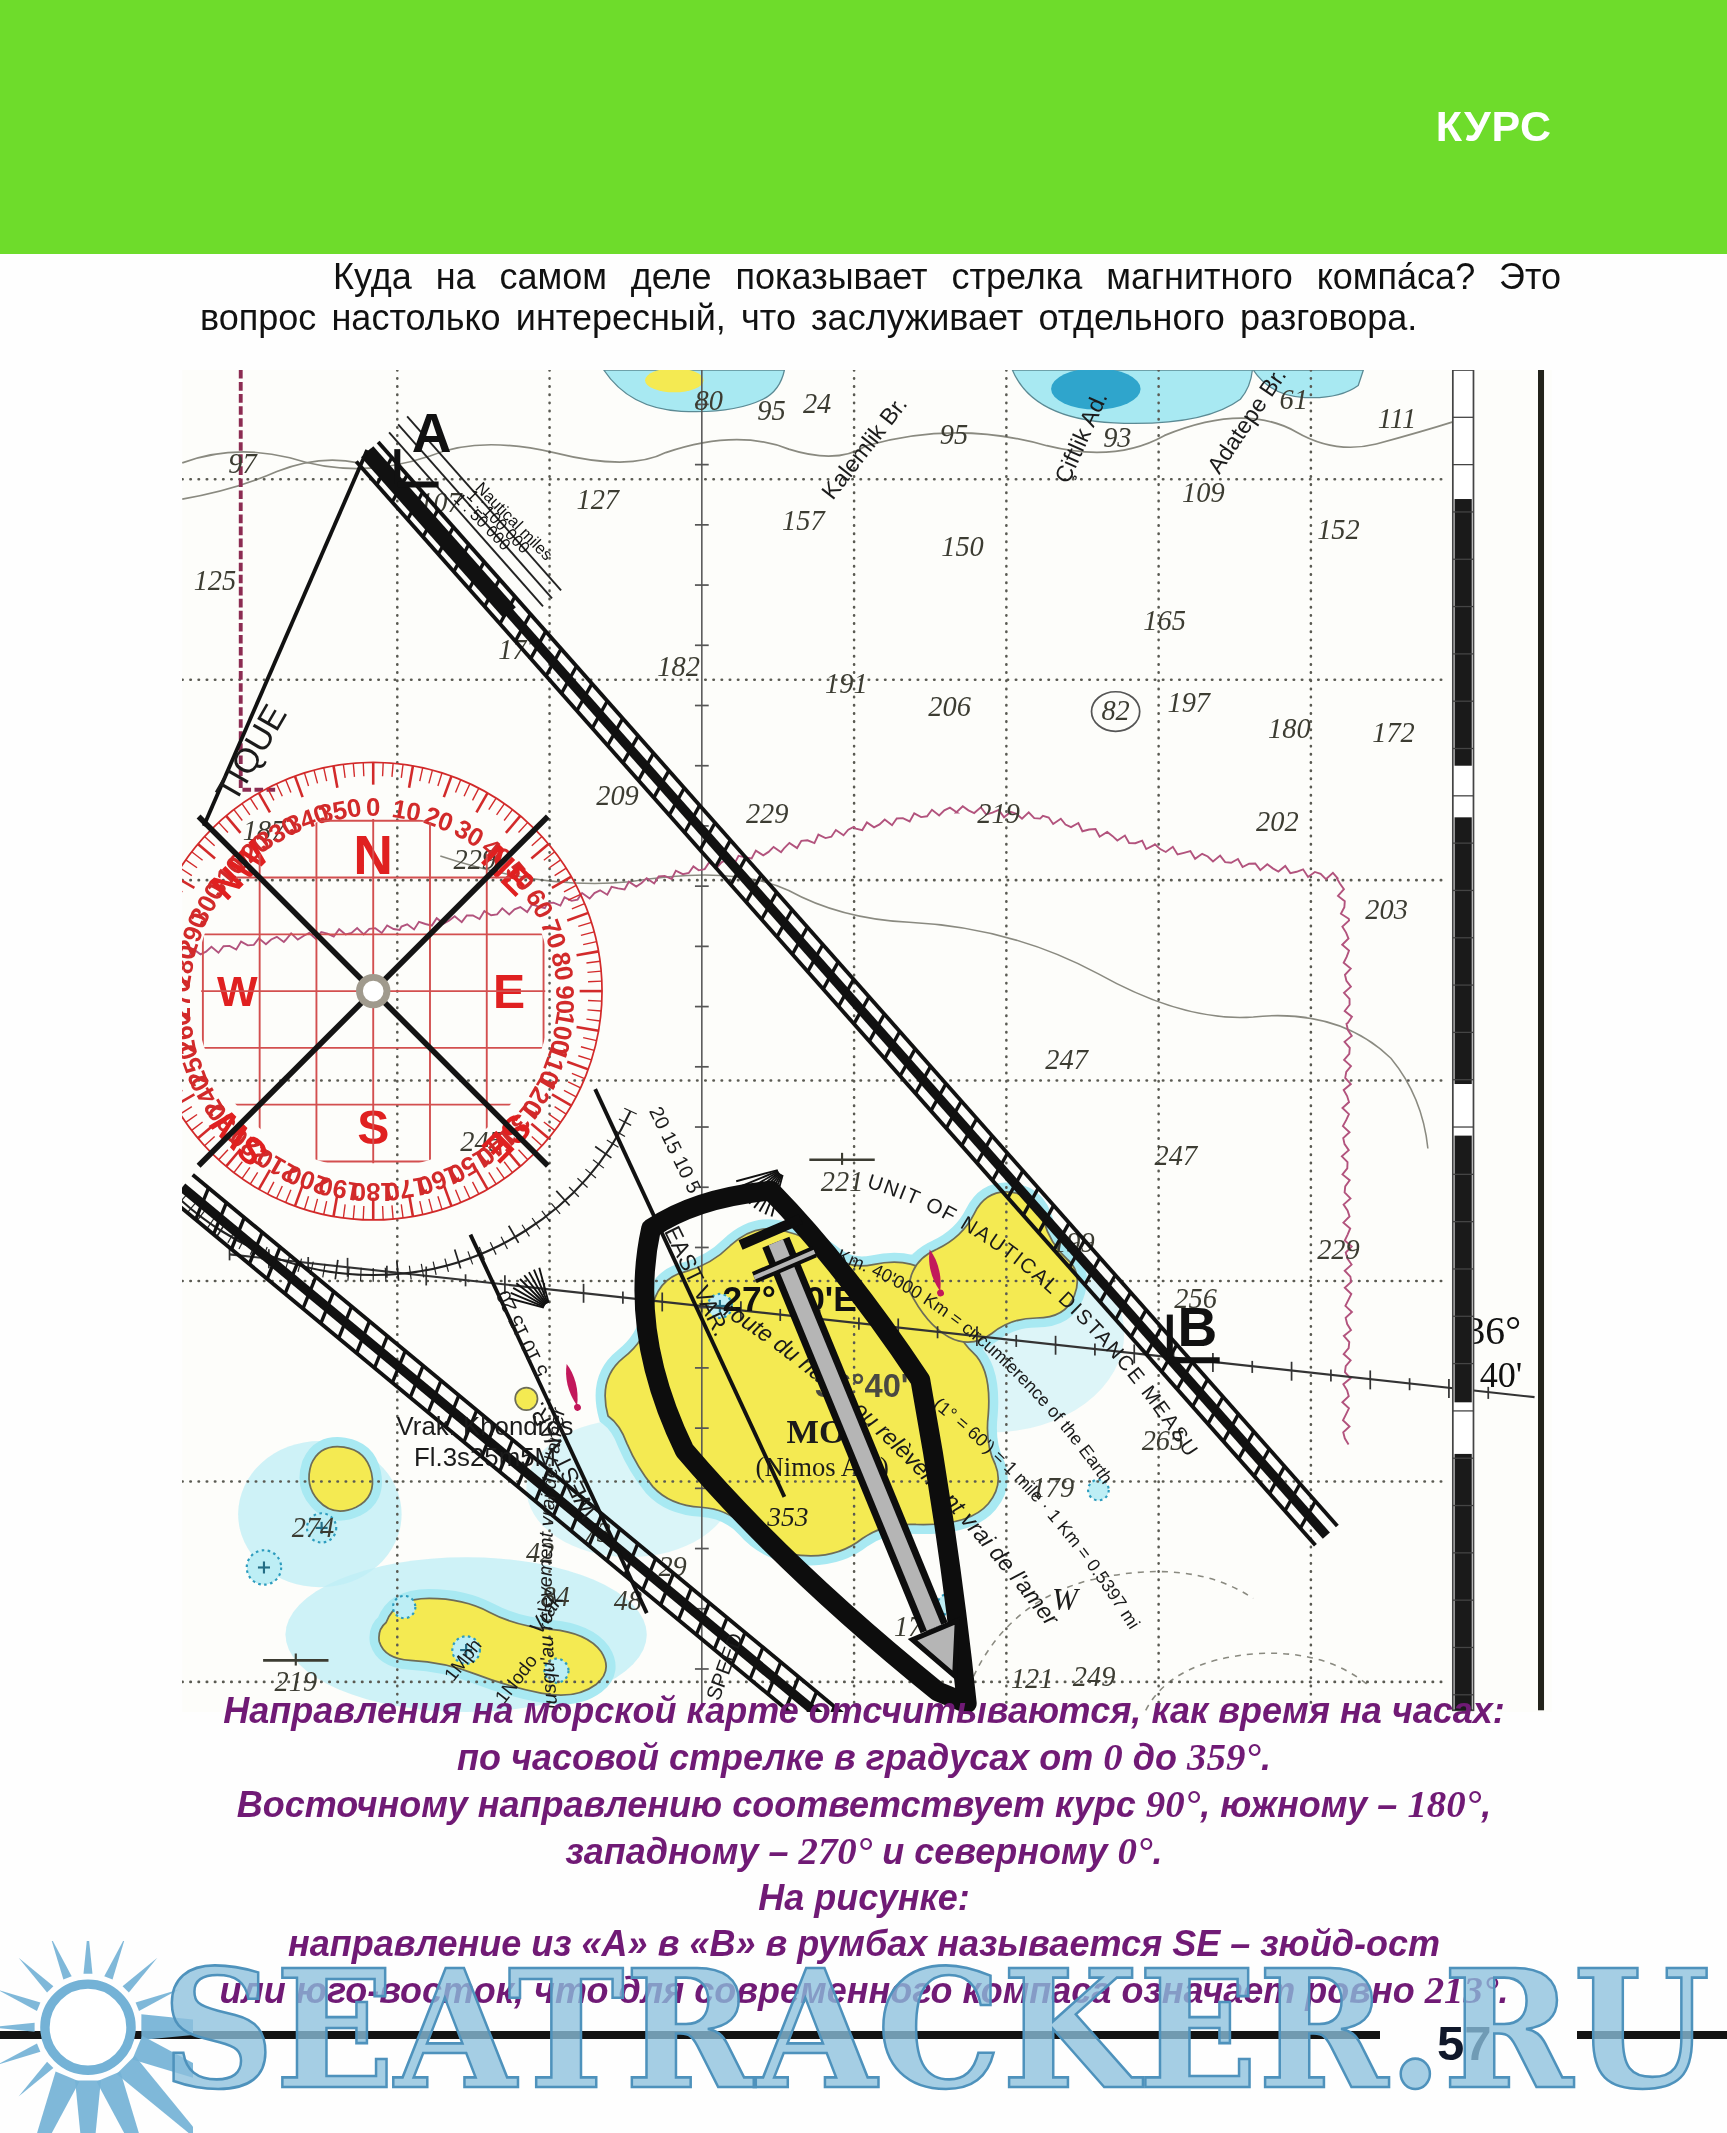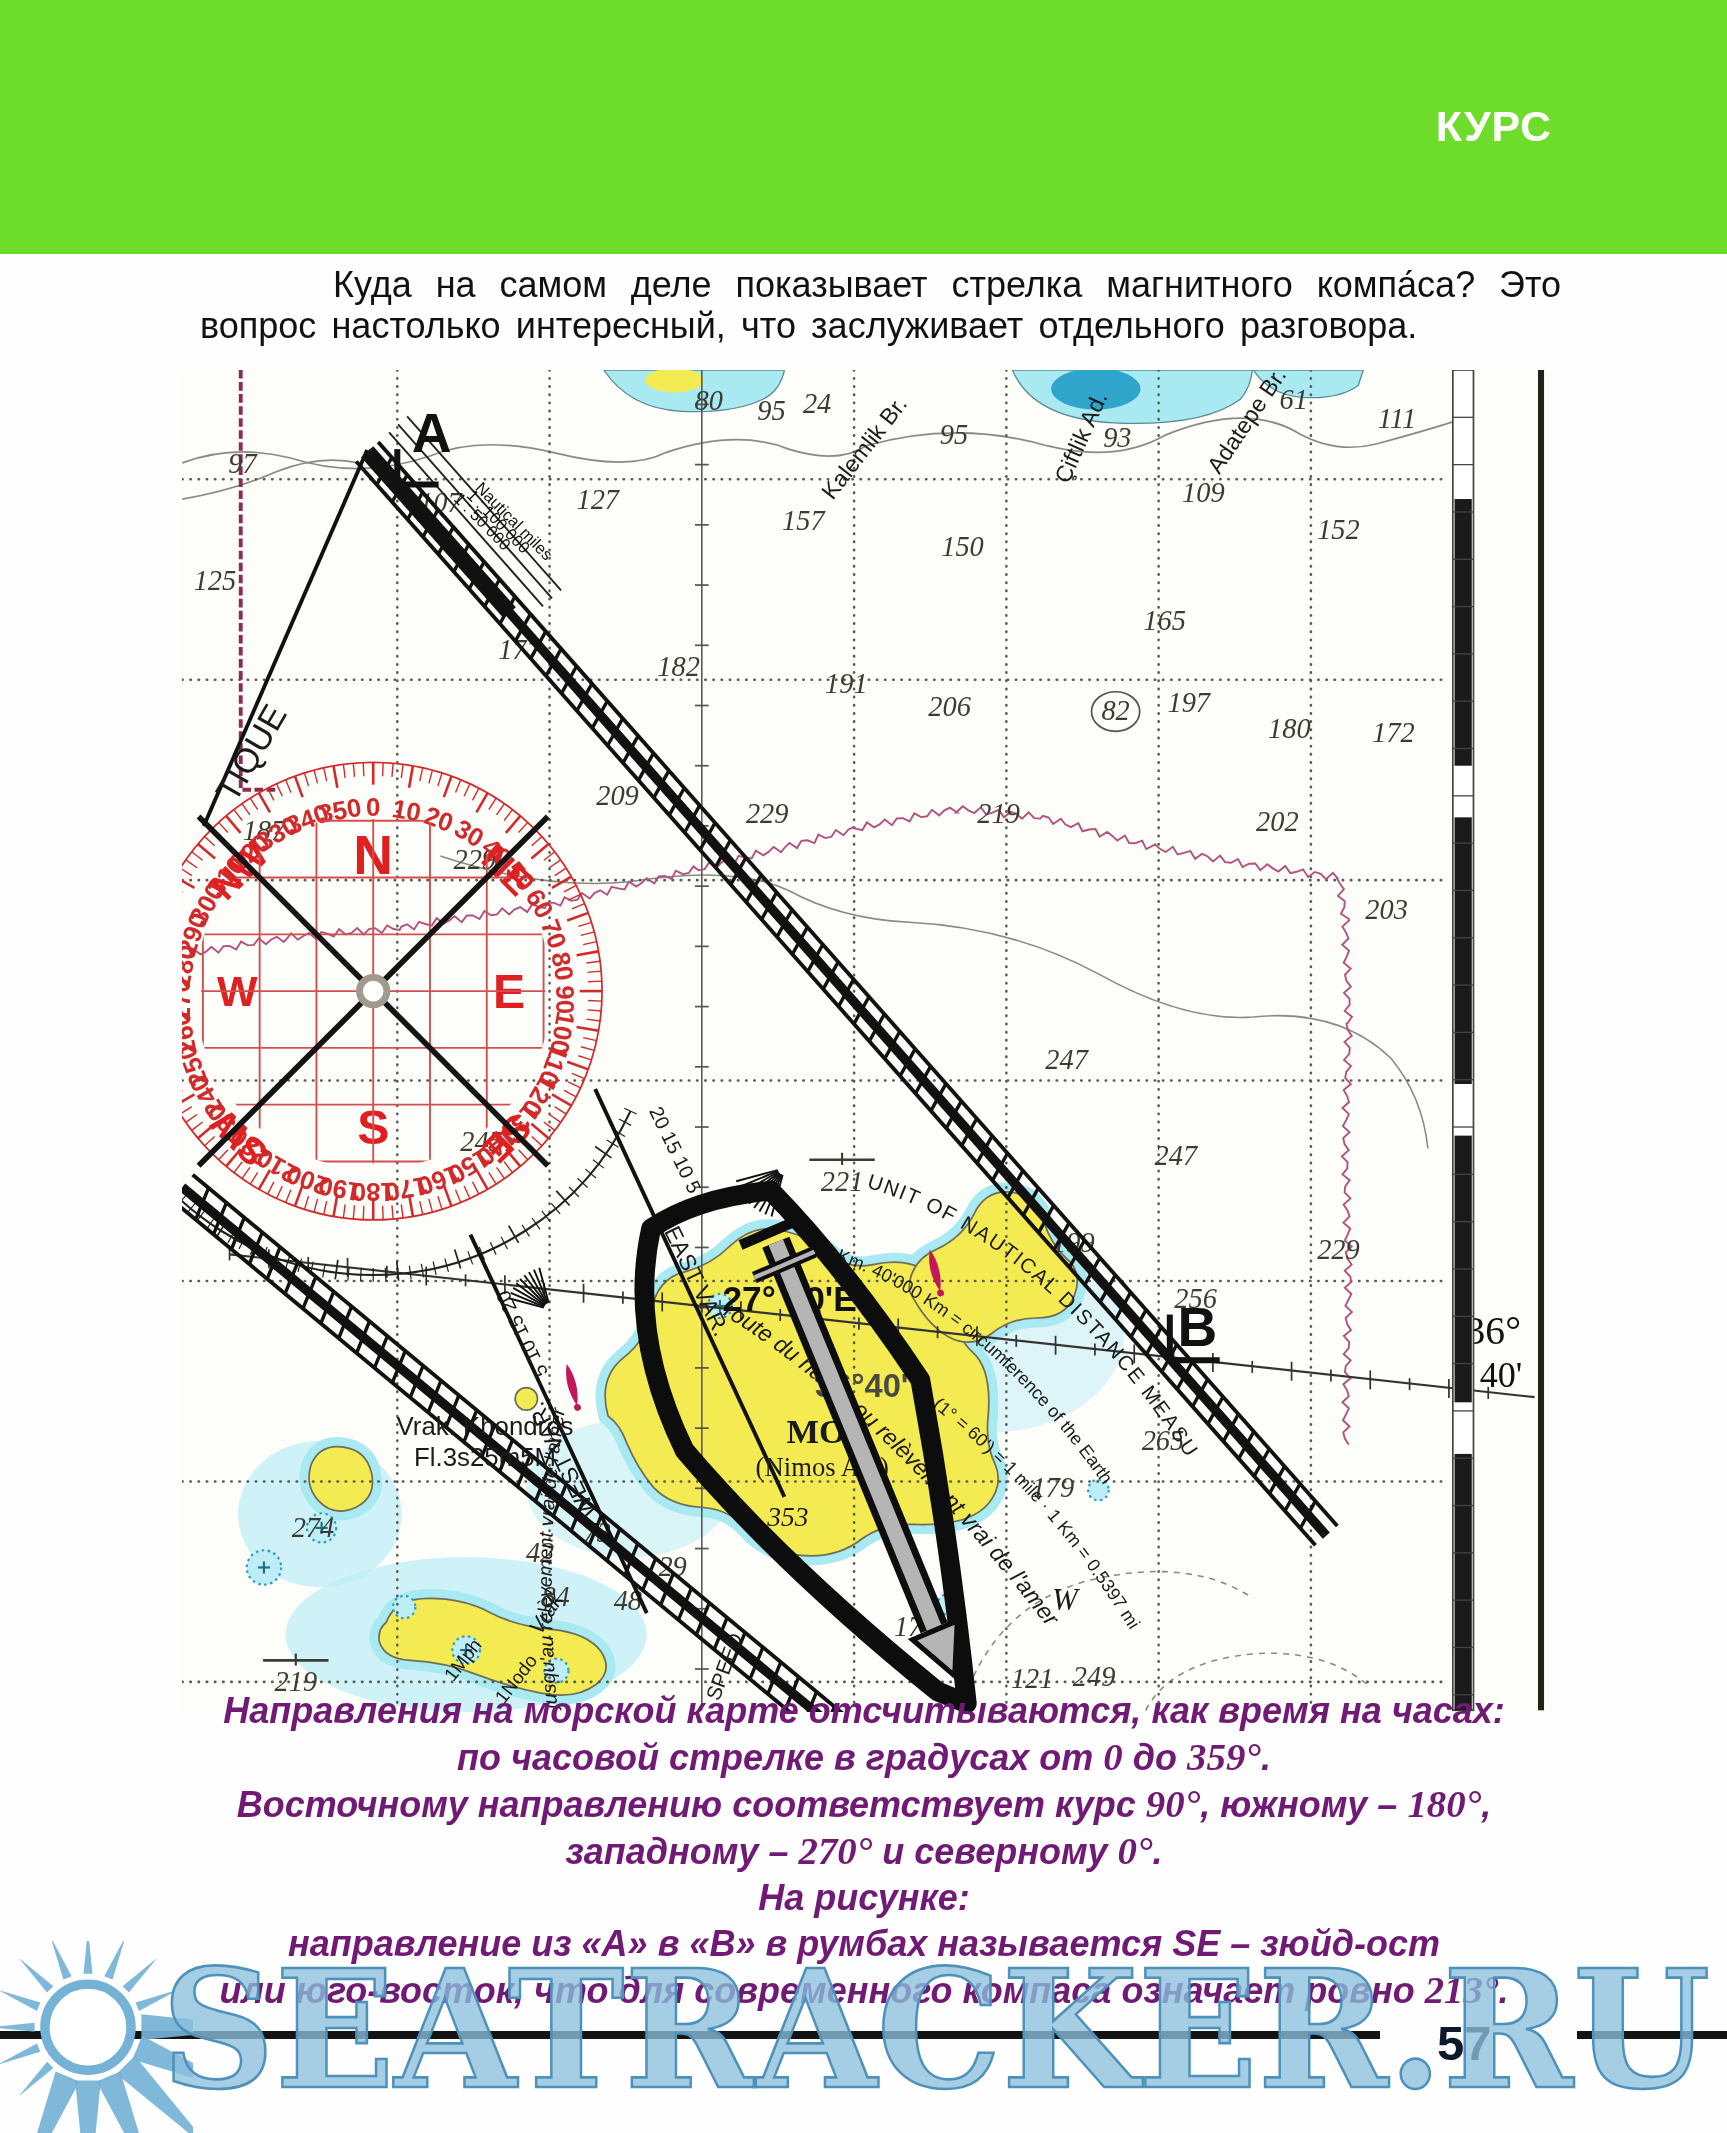--- a/index.html
+++ b/index.html
@@ -3,21 +3,21 @@
 <meta charset="utf-8">
 <style>
   html,body{margin:0;padding:0;background:#e8e8e8;}
   .page{position:relative;width:1728px;height:2134px;background:#fefefe;overflow:hidden;
         font-family:"Liberation Sans","DejaVu Sans",sans-serif;}
   .header-bar{position:absolute;left:0;top:0;width:1728px;height:254px;}
   .header-title{position:absolute;right:176px;top:102px;font-size:43px;font-weight:800;
         color:#ffffff;letter-spacing:0.9px;}
   .intro{position:absolute;left:176px;top:256px;width:1385px;font-size:36px;line-height:41px;
         color:#111;word-spacing:5.2px;}
-  .intro .l1{text-align:justify;text-align-last:justify;text-indent:157px;margin-top:8px;}
+  .intro .l1{text-align:justify;text-align-last:justify;text-indent:157px;}
   .intro .l2{text-align:left;margin-left:24px;}
   .chart-wrap{position:absolute;left:182px;top:370px;width:1370px;height:1342px;}
   .caption{position:absolute;left:0;top:1688px;width:1728px;text-align:center;
         font-size:36px;line-height:46px;font-weight:bold;font-style:italic;color:#701a75;}
   .caption .num{font-family:"Liberation Serif","DejaVu Serif",serif;font-weight:600;font-size:1.08em;}
   .rule-seg{position:absolute;top:2031px;height:7.7px;background:#131313;}
   .page-num{position:absolute;left:1421px;top:2015px;font-size:49px;font-weight:bold;color:#0f172a;margin-left:16px;}
   .wm-svg{position:absolute;left:153px;top:1953px;}
   .wm-text{font-family:"DejaVu Serif","Liberation Serif",serif;font-weight:bold;font-size:190px;
         fill:#8cc0dd;fill-opacity:.78;stroke:#4e92bc;stroke-width:3px;}

